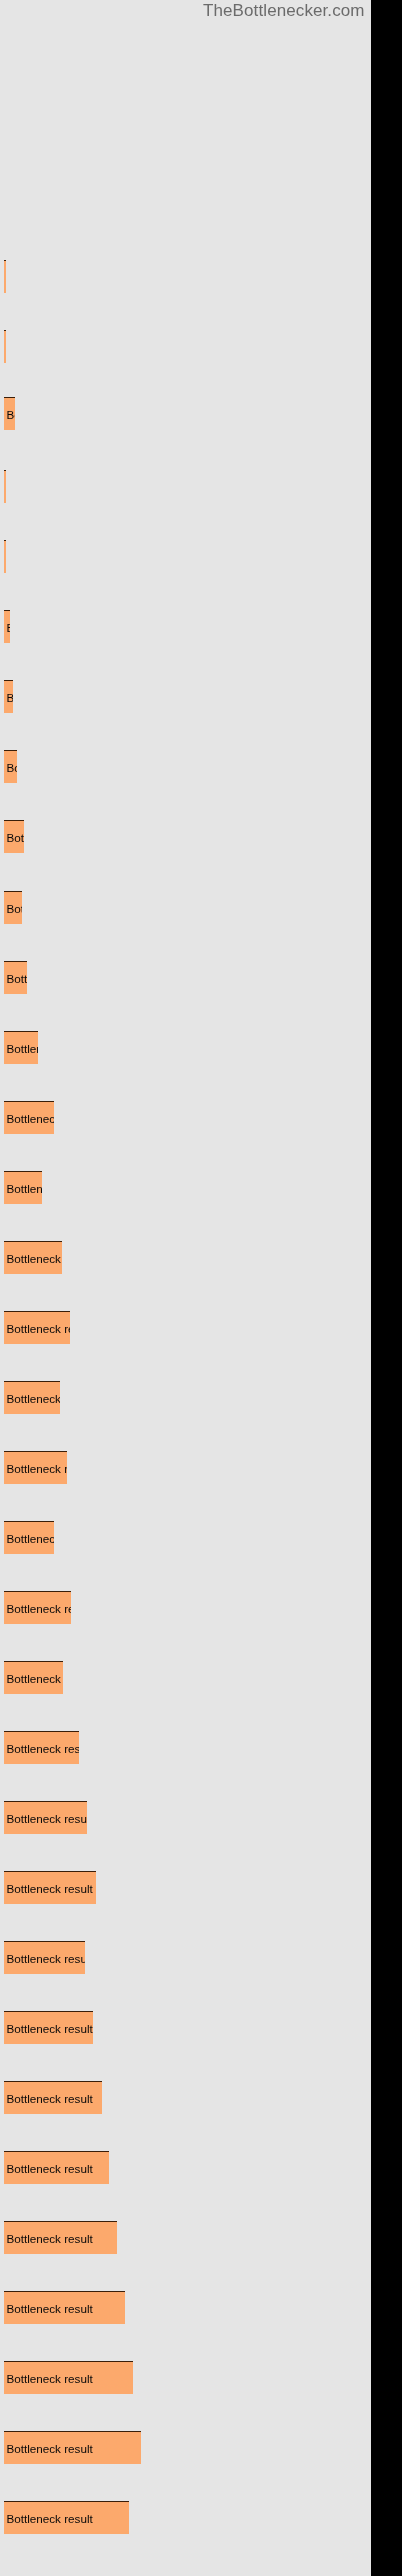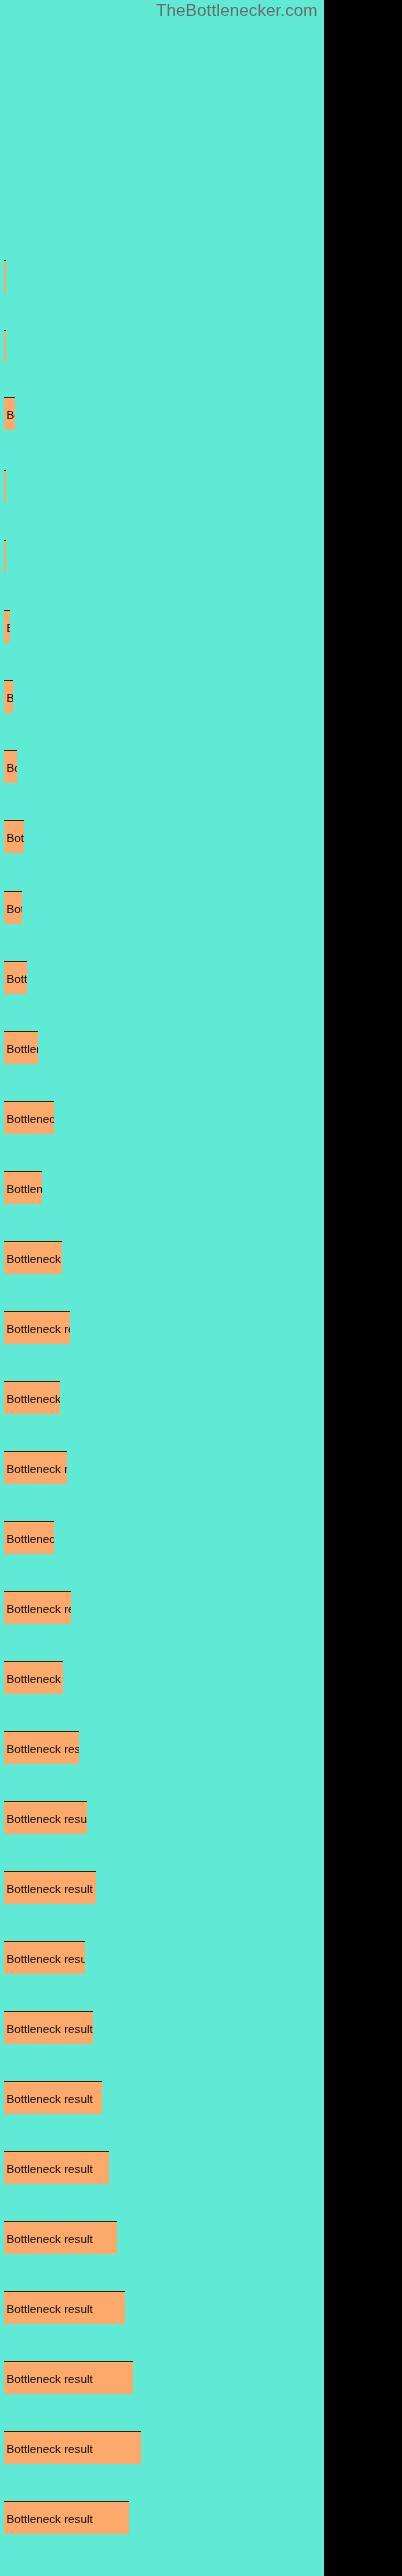--- a/index.html
+++ b/index.html
@@ -11,23 +11,23 @@
     width: 403px;
     height: 2576px;
     position: relative;
     overflow: hidden;
     font-family: "Liberation Sans", sans-serif;
     -webkit-font-smoothing: antialiased;
   }
 
   #page {
     position: relative;
-    width: 324px;
+    width: 371px;
     height: 2576px;
-    background: #5eead4;
+    background: #e5e5e5;
   }
 
   #site-title {
     position: absolute;
     top: 0px;
     right: 6.4px;
     font-family: "Liberation Sans", sans-serif;
     font-size: 17px;
     line-height: 21px;
     color: #6b6b6b;

